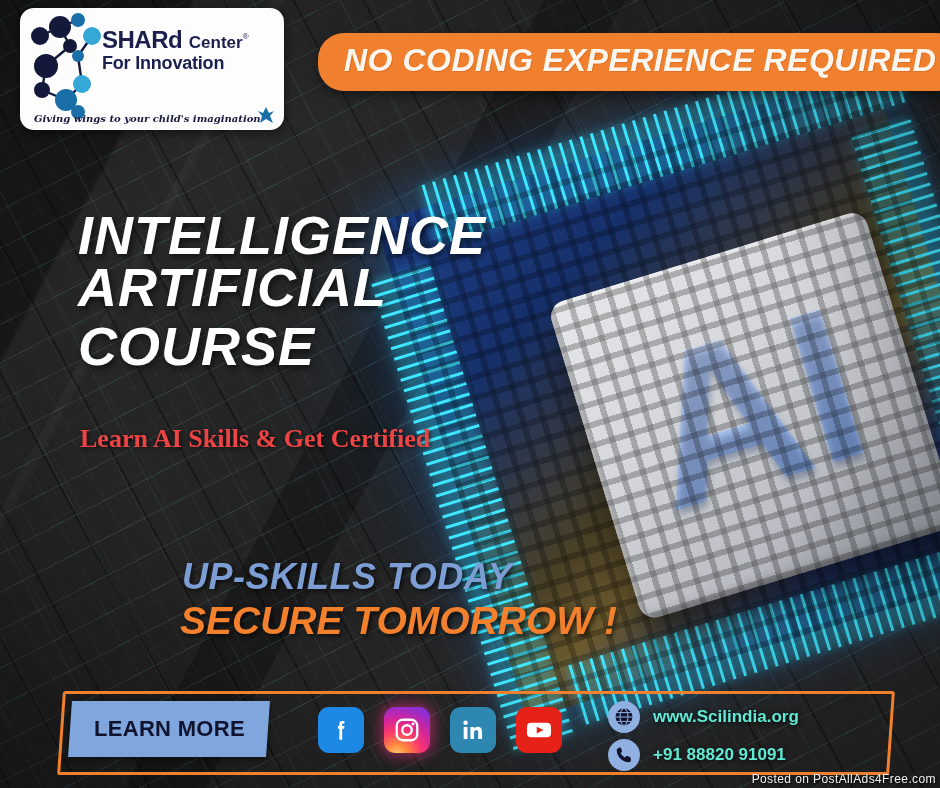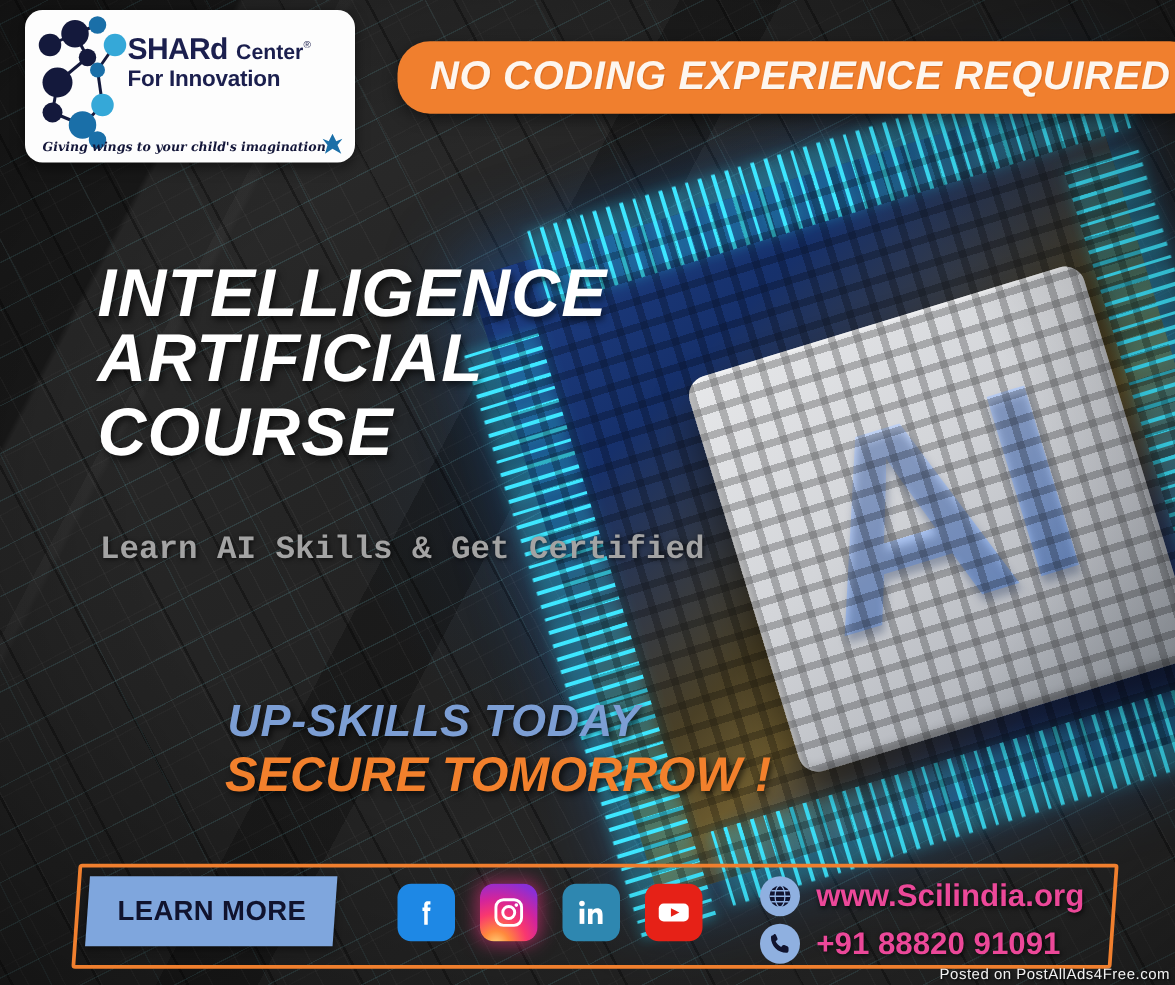--- a/index.html
+++ b/index.html
@@ -148,23 +148,23 @@
     letter-spacing:1px;
     line-height:.97;
     text-shadow:2px 3px 6px rgba(0,0,0,.6);
     white-space:nowrap;
   }
   .hl1{font-size:54px;}
   .hl2{font-size:54px;margin-top:6px;}
   .hl3{font-size:54px;margin-top:6px;}
   .subhead{
     position:absolute;left:80px;top:424px;
-    font-family:Liberation Mono, monospace;
+    font-family:Liberation Serif, serif;
     font-weight:700;font-size:26px;
-    color:#a3a3a3;
+    color:#ef4444;
     white-space:nowrap;
     text-shadow:1px 1px 4px rgba(0,0,0,.7);
   }
 
   
   .slogan1{
     position:absolute;left:146px;top:556px;
     font-family:"Liberation Sans",sans-serif;
     font-weight:700;font-style:italic;
     font-size:36px;letter-spacing:.5px;
@@ -211,21 +211,21 @@
   .soc.ig{background:radial-gradient(circle at 28% 105%,#ffd277 0%,#ff8a3d 18%,#f9376f 42%,#d3249b 62%,#8a2fd6 88%);
           box-shadow:0 0 14px 3px rgba(240,50,130,.55);}
   .soc.li{background:#2e87b0;}
   .soc.yt{background:#e62117;}
 
   .contact{position:absolute;left:608px;top:698px;}
   .crow{display:flex;align-items:center;gap:13px;height:38px;}
   .cicon{width:32px;height:32px;border-radius:50%;background:#8fb0e0;display:flex;align-items:center;justify-content:center;flex:0 0 auto;}
   .ctext{
     font-family:"Liberation Sans",sans-serif;
-    font-weight:700;font-size:25px;color:#ec4899;
+    font-weight:700;font-size:17px;color:#5eead4;
     white-space:nowrap;
     text-shadow:1px 1px 4px rgba(0,0,0,.8);
   }
 
   .watermark{
     position:absolute;right:4px;bottom:2px;
     font-family:"Liberation Sans",sans-serif;
     font-size:12px;color:#f2f2f2;
     letter-spacing:.4px;white-space:nowrap;
     text-shadow:1px 1px 2px rgba(0,0,0,.9);

